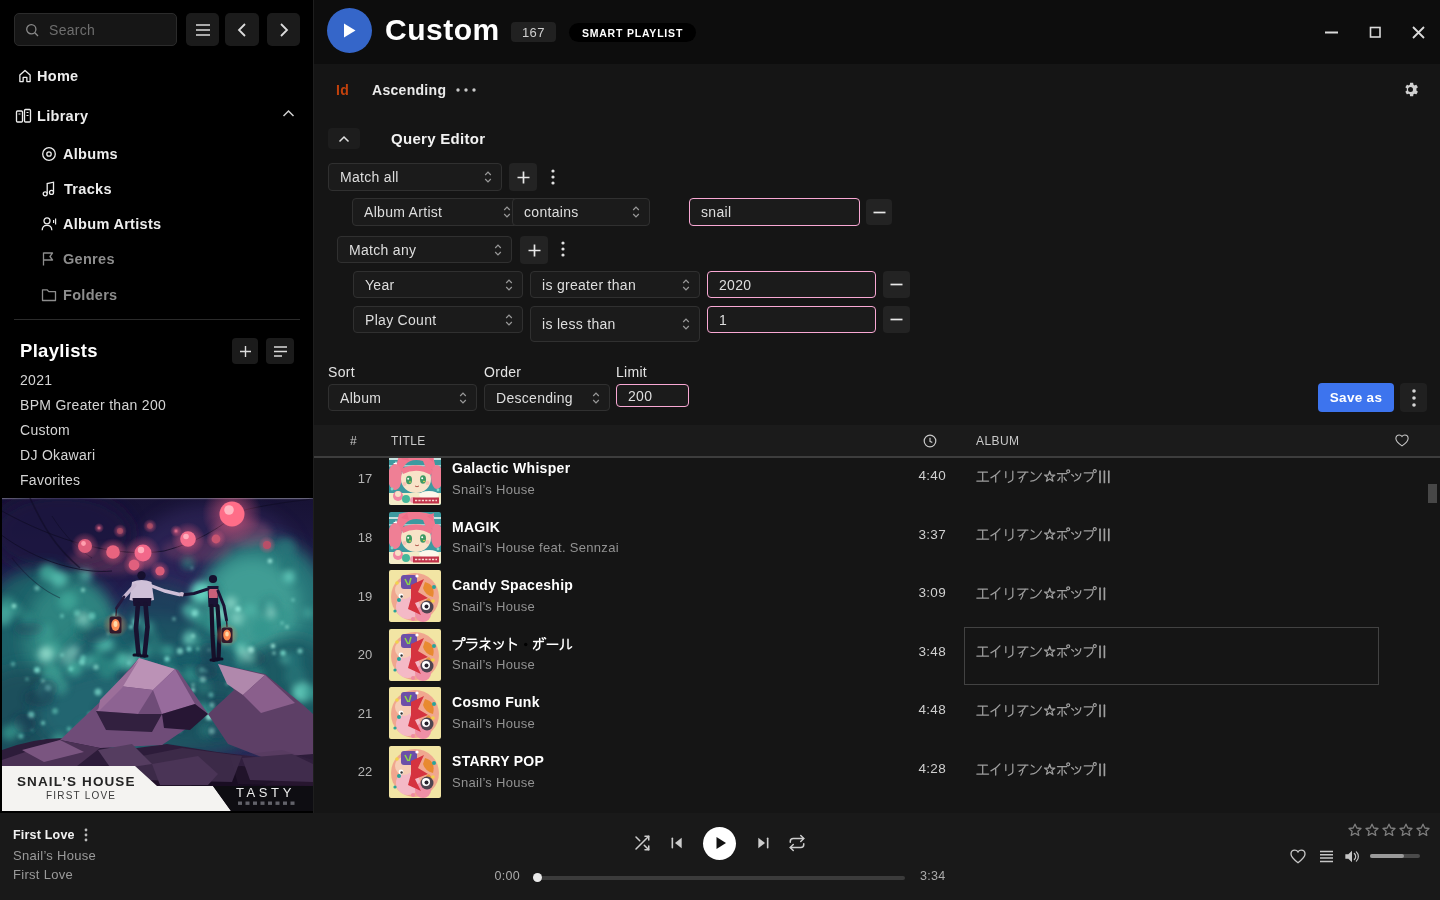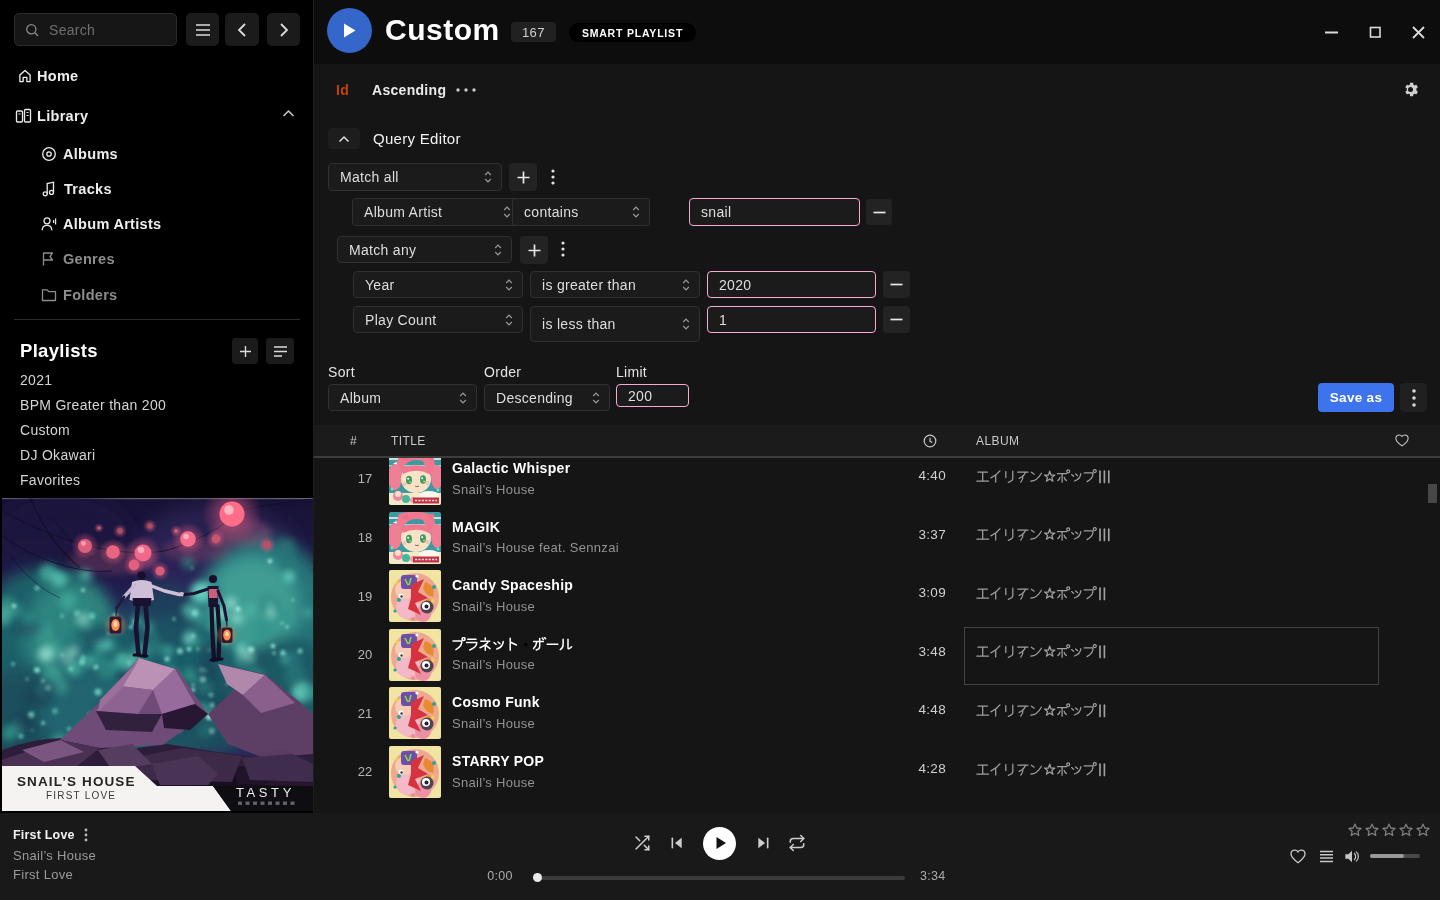--- a/index.html
+++ b/index.html
@@ -553,21 +553,21 @@
     </svg>
   <svg class="abs" style="left:1403px;top:82px" width="15" height="15" viewBox="0 0 24 24">
       <path fill="#cfcfcf" fill-rule="evenodd" d="M12 8a4 4 0 1 0 0 8 4 4 0 0 0 0-8zm9.4 5.6c.05-.5.1-1 .1-1.6s-.05-1.1-.1-1.6l2.1-1.6c.2-.15.25-.45.1-.7l-2-3.5c-.15-.25-.45-.3-.7-.2l-2.5 1c-.5-.4-1.1-.75-1.7-1l-.4-2.65c-.05-.25-.25-.45-.5-.45h-4c-.25 0-.45.2-.5.45l-.4 2.65c-.6.25-1.2.6-1.7 1l-2.5-1c-.25-.1-.55 0-.7.2l-2 3.5c-.15.25-.1.55.1.7l2.1 1.6c-.05.5-.1 1.05-.1 1.6s.05 1.1.1 1.6l-2.1 1.6c-.2.15-.25.45-.1.7l2 3.5c.15.25.45.3.7.2l2.5-1c.5.4 1.1.75 1.7 1l.4 2.65c.05.25.25.45.5.45h4c.25 0 .45-.2.5-.45l.4-2.65c.6-.25 1.2-.6 1.7-1l2.5 1c.25.1.55 0 .7-.2l2-3.5c.15-.25.1-.55-.1-.7l-2.1-1.6z"></path>
     </svg>
 
   <div class="qbtn" style="left:328px;top:128px;width:32px;height:21px;background:#1d1d1d">
       <svg width="12" height="8" viewBox="0 0 12 8">
         <path d="M1.5 6.5 L6 2 L10.5 6.5" fill="none" stroke="#e0e0e0" stroke-width="1.5"></path>
       </svg>
     </div>
-  <div class="abs" style="left:373px;top:130px;color:#f2f2f2;font-weight:normal;font-size:15px;letter-spacing:.3px">Query Editor</div>
+  <div class="abs" style="left:391px;top:130px;color:#f2f2f2;font-weight:bold;font-size:15px;letter-spacing:.3px">Query Editor</div>
 
   <div id="qe">
       <div class="sel" style="left:328px;top:163px;width:174px;height:28px">Match all<svg class="ud" width="8" height="14" viewBox="0 0 8 14">
           <path d="M1.2 5 L4 2.2 L6.8 5 M1.2 9 L4 11.8 L6.8 9" fill="none" stroke="#9a9a9a" stroke-width="1.2"></path>
         </svg></div>
       <div class="qbtn" style="left:509px;top:163px;width:28px;height:28px">
         <svg width="15" height="15" viewBox="0 0 15 15">
           <path d="M7.5 1.5v12M1.5 7.5h12" stroke="#e8e8e8" stroke-width="1.7"></path>
         </svg>
       </div>
@@ -1004,21 +1004,21 @@
         <path d="M5 4l10 8-10 8V4z" fill="#cdcdcd"></path>
         <path d="M19 5v14" stroke="#cdcdcd" stroke-width="2.4" stroke-linecap="round"></path>
       </svg>
     <svg class="abs" style="left:788px;top:21px" width="18" height="18" viewBox="0 0 24 24" fill="none" stroke="#cdcdcd" stroke-width="2" stroke-linecap="round" stroke-linejoin="round">
         <path d="M17 2l4 4-4 4"></path>
         <path d="M3 11v-1a4 4 0 0 1 4-4h14"></path>
         <path d="M7 22l-4-4 4-4"></path>
         <path d="M21 13v1a4 4 0 0 1-4 4H3"></path>
       </svg>
 
-    <div class="abs" style="left:480px;top:56px;width:40px;text-align:center;color:#ababab;font-size:12.5px;letter-spacing:.3px">0:00</div>
+    <div class="abs" style="left:480px;top:56px;width:40px;text-align:right;color:#ababab;font-size:12.5px;letter-spacing:.3px">0:00</div>
     <div class="abs" style="left:535px;top:62.5px;width:370px;height:4px;background:#3b3b3b;border-radius:2px"></div>
     <div class="abs" style="left:533px;top:60px;width:9px;height:9px;border-radius:50%;background:#eaeaea"></div>
     <div class="abs" style="left:920px;top:56px;color:#ababab;font-size:12.5px;letter-spacing:.3px">3:34</div>
 
     <svg class="abs" style="left:1348px;top:9.5px" width="84" height="14" viewBox="0 0 84 14" fill="none" stroke="#7e7e7e" stroke-width="1.3" stroke-linejoin="round">
       <path d="M7 1.2 L8.8 5 L13 5.5 L9.9 8.3 L10.8 12.4 L7 10.3 L3.2 12.4 L4.1 8.3 L1 5.5 L5.2 5 Z"></path>
       <path d="M24 1.2 L25.8 5 L30 5.5 L26.9 8.3 L27.8 12.4 L24 10.3 L20.2 12.4 L21.1 8.3 L18 5.5 L22.2 5 Z"></path>
       <path d="M41 1.2 L42.8 5 L47 5.5 L43.9 8.3 L44.8 12.4 L41 10.3 L37.2 12.4 L38.1 8.3 L35 5.5 L39.2 5 Z"></path>
       <path d="M58 1.2 L59.8 5 L64 5.5 L60.9 8.3 L61.8 12.4 L58 10.3 L54.2 12.4 L55.1 8.3 L52 5.5 L56.2 5 Z"></path>
       <path d="M75 1.2 L76.8 5 L81 5.5 L77.9 8.3 L78.8 12.4 L75 10.3 L71.2 12.4 L72.1 8.3 L69 5.5 L73.2 5 Z"></path>

